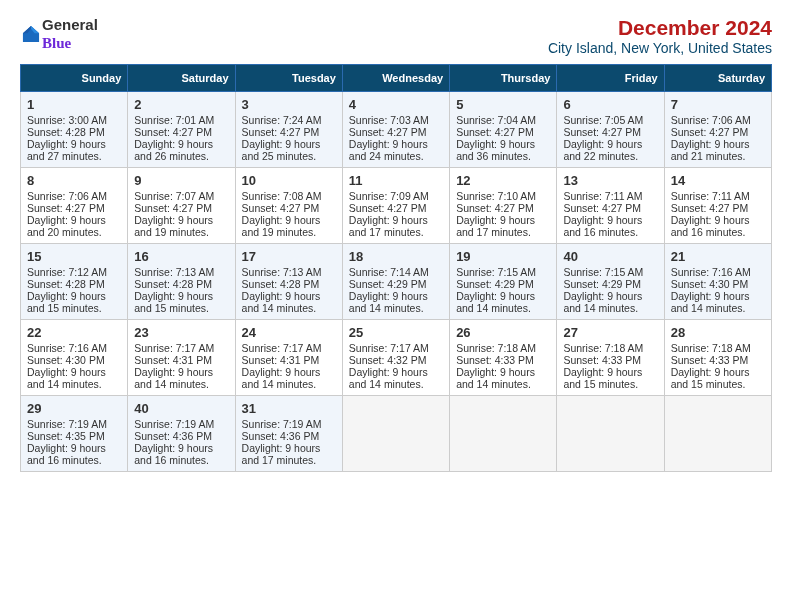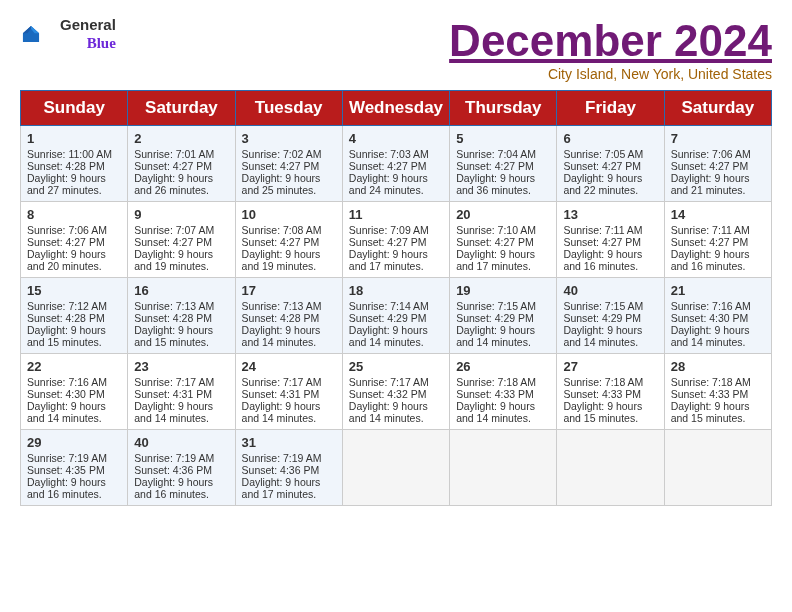--- a/index.html
+++ b/index.html
@@ -12,59 +12,57 @@
     }
     .header-row {
       display: flex;
       justify-content: space-between;
       align-items: flex-start;
       margin-bottom: 4px;
     }
     .logo {
       display: flex;
       align-items: center;
-      gap: 18px;
-      text-align: right;
+      gap: 0;
     }
     .logo-text {
       font-size: 15px;
       font-weight: bold;
       line-height: 1.2;
     }
     .logo-text .general { color: #333; }
     .logo-text .blue { color: #6d28d9; font-family: Liberation Serif, serif; }
     .logo-icon {
       width: 22px;
       height: 22px;
     }
     .title-block {
       text-align: right;
     }
     .main-title {
-      font-size: 44px;
+      font-size: 21px;
       font-weight: bold;
-      color: #701a75;
-      text-decoration: underline;
+      color: #b91c1c;
     }
     .subtitle {
       font-size: 14px;
-      color: #a16207;
+      color: #0c4a6e;
     }
     .calendar {
       width: 100%;
       border-collapse: collapse;
       margin-top: 8px;
     }
     .calendar thead tr th {
-      background-color: #b91c1c;
+      background-color: #0c4a6e;
       color: #fff;
-      font-size: 17px;
+      font-size: 11px;
       font-weight: bold;
       padding: 7px 6px;
-      text-align: center;
+      text-align: right;
       border: 1px solid #2a6aaf;
     }
     .calendar tbody tr td {
       vertical-align: top;
       border: 1px solid #ccc;
       padding: 5px 6px;
       font-size: 10.5px;
       color: #333;
       width: calc(100% / 7);
       min-height: 80px;
@@ -115,33 +113,33 @@
         <th>Wednesday</th>
         <th>Thursday</th>
         <th>Friday</th>
         <th>Saturday</th>
       </tr>
   </thead>
   <tbody id="calendar-body">
       <tr>
         <td>
         <span class="day-num">1</span>
-        <span>Sunrise: 11:00 AM</span><br>
+        <span>Sunrise: 3:00 AM</span><br>
         <span>Sunset: 4:28 PM</span><br>
         <span>Daylight: 9 hours and 27 minutes.</span>
       </td>
         <td>
         <span class="day-num">2</span>
         <span>Sunrise: 7:01 AM</span><br>
         <span>Sunset: 4:27 PM</span><br>
         <span>Daylight: 9 hours and 26 minutes.</span>
       </td>
         <td>
         <span class="day-num">3</span>
-        <span>Sunrise: 7:02 AM</span><br>
+        <span>Sunrise: 7:24 AM</span><br>
         <span>Sunset: 4:27 PM</span><br>
         <span>Daylight: 9 hours and 25 minutes.</span>
       </td>
         <td>
         <span class="day-num">4</span>
         <span>Sunrise: 7:03 AM</span><br>
         <span>Sunset: 4:27 PM</span><br>
         <span>Daylight: 9 hours and 24 minutes.</span>
       </td>
         <td>
@@ -182,21 +180,21 @@
         <span>Sunset: 4:27 PM</span><br>
         <span>Daylight: 9 hours and 19 minutes.</span>
       </td>
         <td>
         <span class="day-num">11</span>
         <span>Sunrise: 7:09 AM</span><br>
         <span>Sunset: 4:27 PM</span><br>
         <span>Daylight: 9 hours and 17 minutes.</span>
       </td>
         <td>
-        <span class="day-num">20</span>
+        <span class="day-num">12</span>
         <span>Sunrise: 7:10 AM</span><br>
         <span>Sunset: 4:27 PM</span><br>
         <span>Daylight: 9 hours and 17 minutes.</span>
       </td>
         <td>
         <span class="day-num">13</span>
         <span>Sunrise: 7:11 AM</span><br>
         <span>Sunset: 4:27 PM</span><br>
         <span>Daylight: 9 hours and 16 minutes.</span>
       </td>

